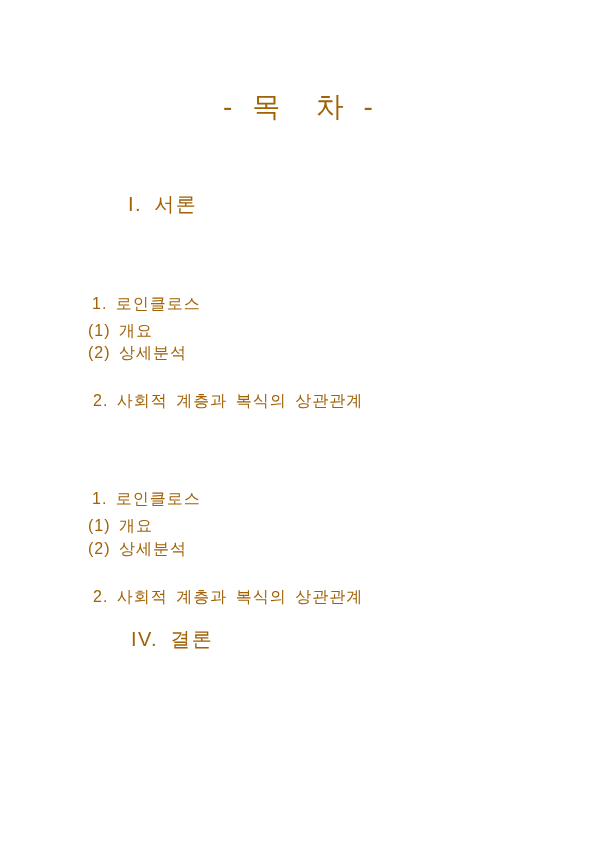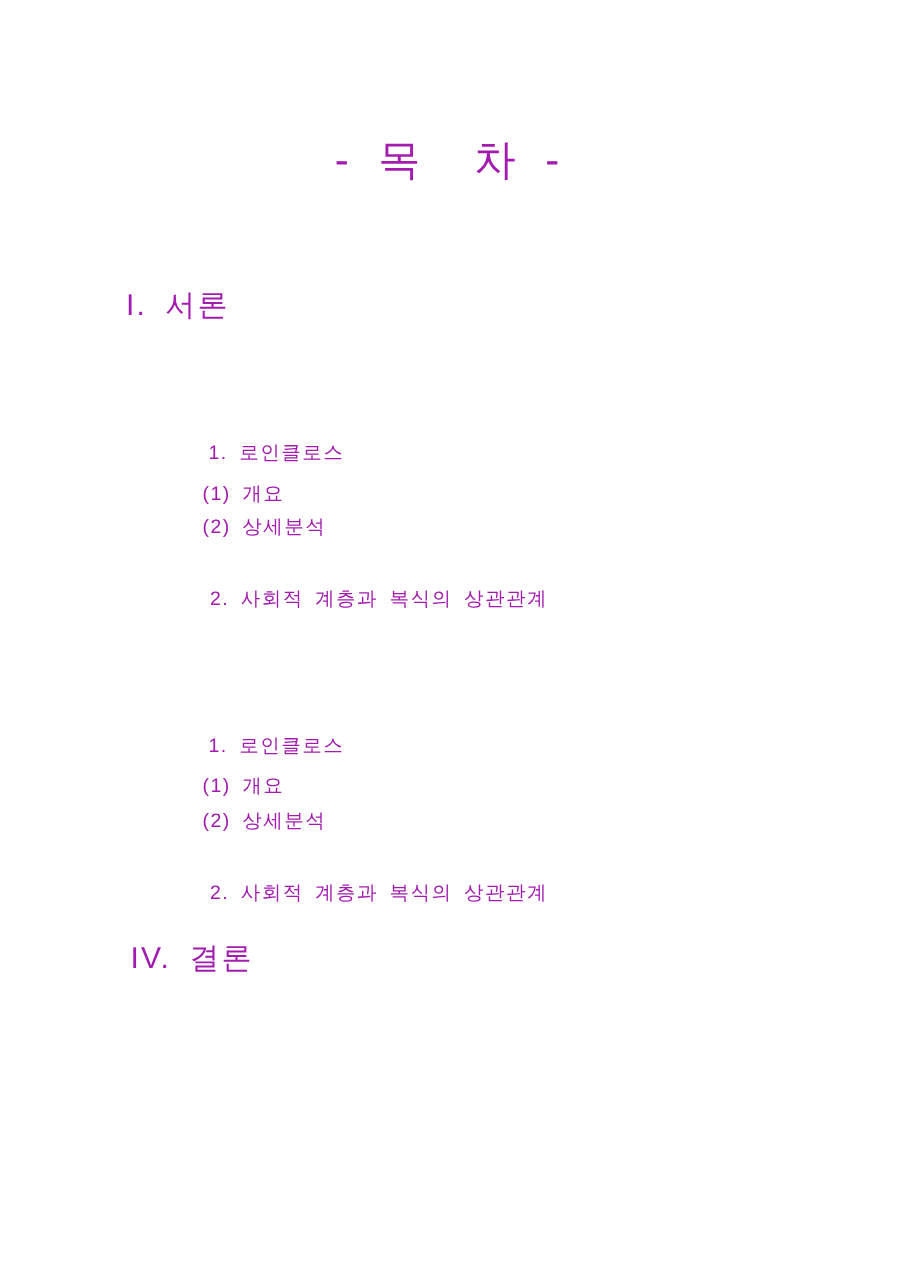--- a/index.html
+++ b/index.html
@@ -7,21 +7,21 @@
     padding: 0;
     background: #ffffff;
   }
   .page {
     position: relative;
     width: 600px;
     height: 849px;
     background: #ffffff;
     overflow: hidden;
     font-family: "Liberation Sans", "DejaVu Sans", sans-serif;
-    color: #a21caf;
+    color: #a16207;
   }
   .line {
     position: absolute;
     white-space: pre;
     line-height: 1.2;
     font-weight: 400;
   }
   .doc-title {
     left: 0;
     top: 90px;
@@ -29,26 +29,26 @@
     text-align: center;
     font-size: 28px;
     letter-spacing: 4px;
     word-spacing: 4px;
     font-weight: 500;
   }
   .lv1 {
     font-size: 20px;
     letter-spacing: 1.5px;
     word-spacing: 5px;
+    margin-left: 44px;
   }
   .lv2, .lv3 {
-    font-size: 13px;
+    font-size: 16px;
     letter-spacing: 1px;
     word-spacing: 3px;
-    margin-left: 47px;
   }
   
   .e0  { left: 84px;  top: 192px; }
   .e1  { left: 82px;  top: 253px; }
   .e2  { left: 92px;  top: 294px; }
   .e3  { left: 88px;  top: 321px; }
   .e4  { left: 88px;  top: 343px; }
   .e5  { left: 93px;  top: 391px; }
   .e6  { left: 83px;  top: 448px; }
   .e7  { left: 92px;  top: 489px; }

